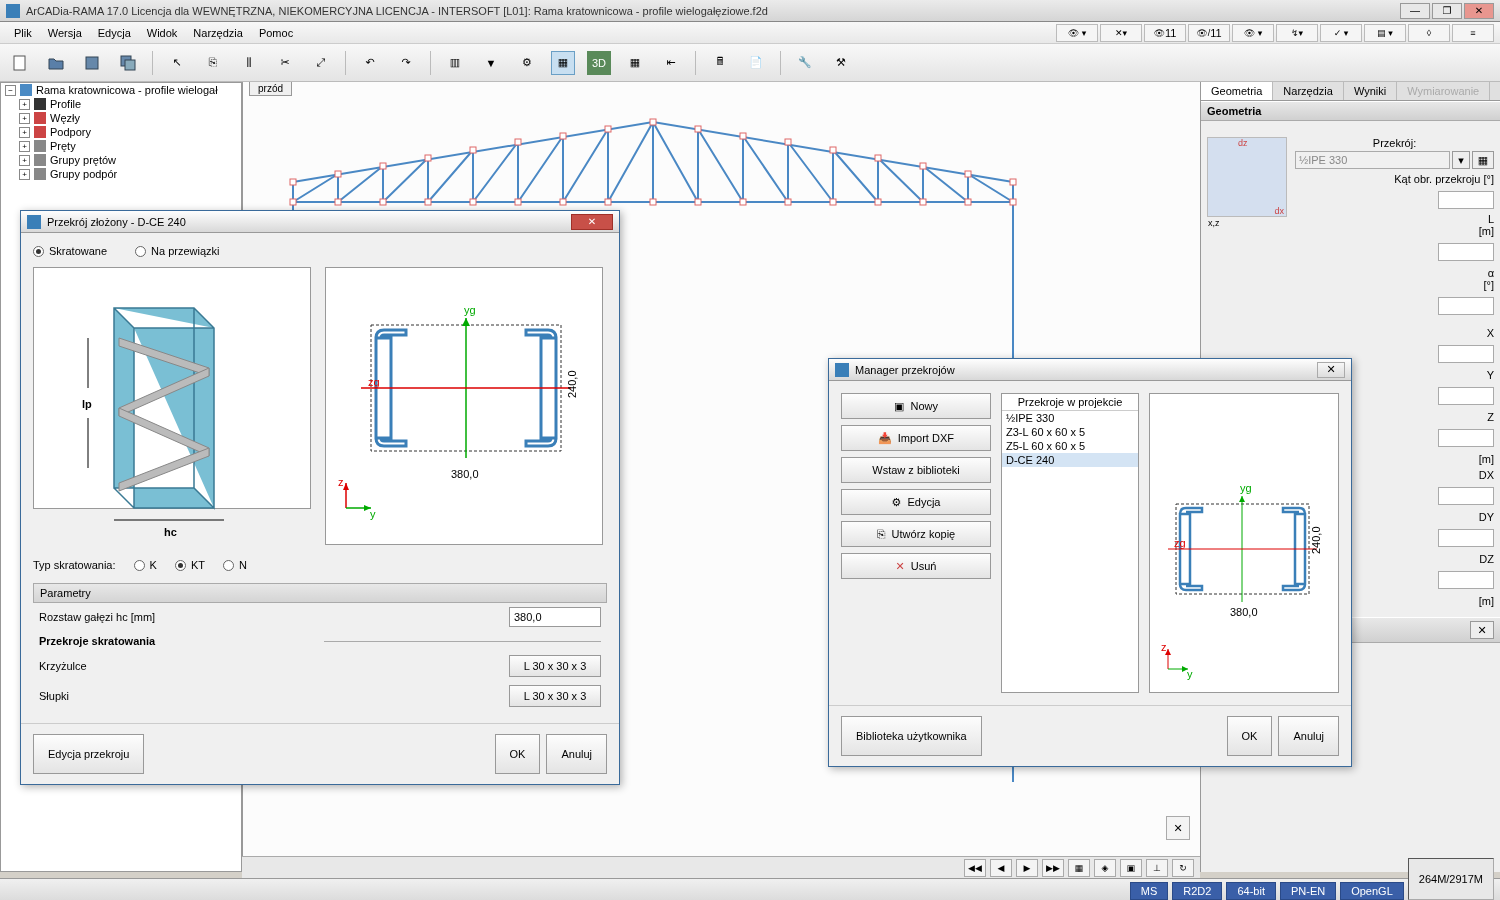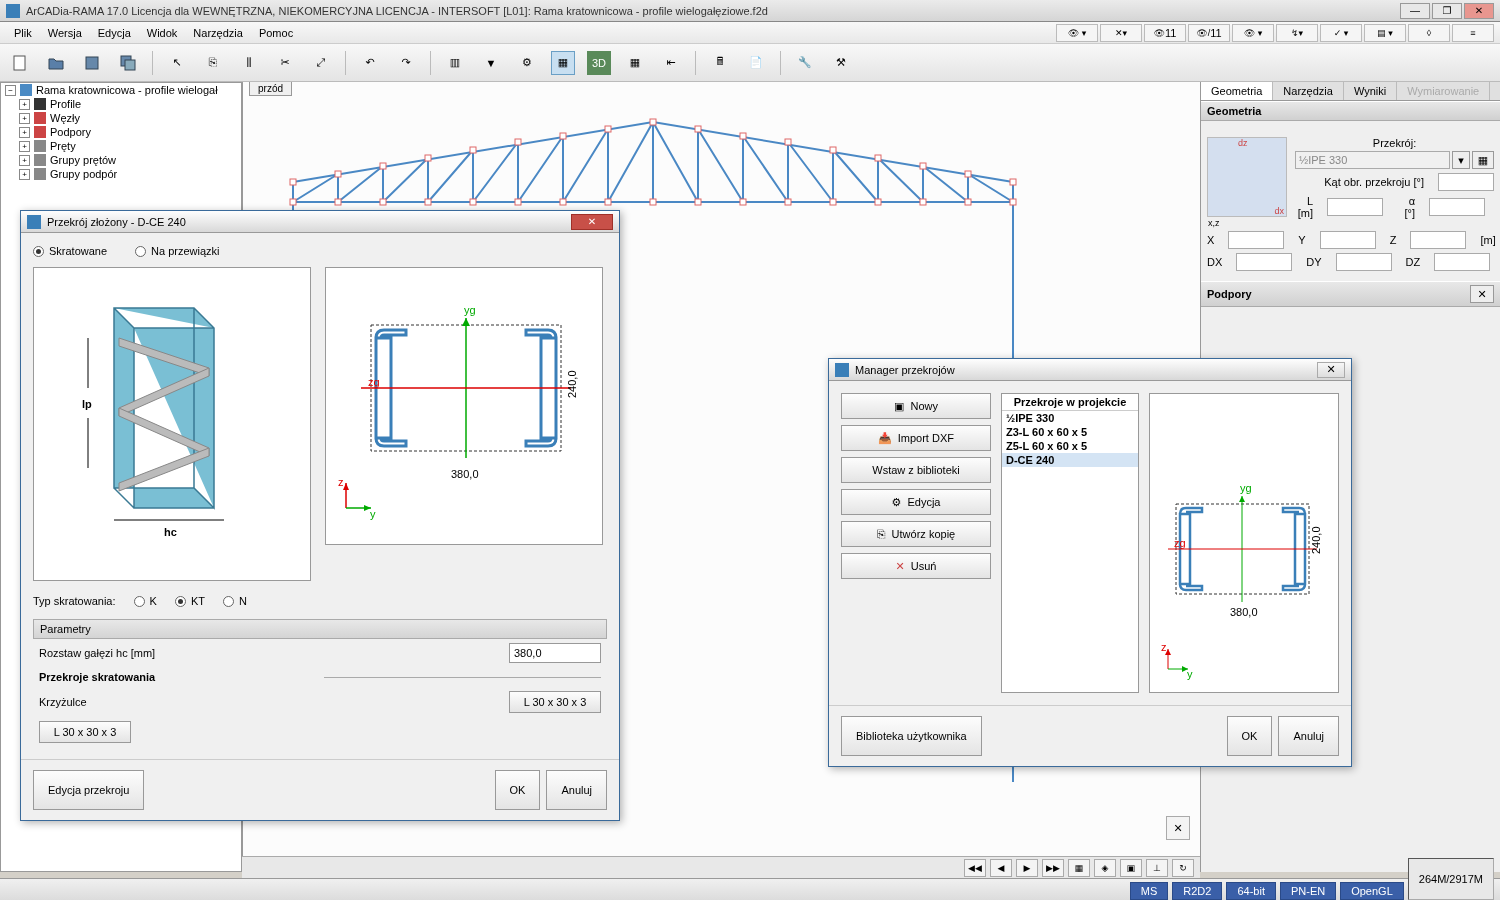--- a/index.html
+++ b/index.html
@@ -24,21 +24,21 @@
 .tree-icon { width: 12px; height: 12px; display: inline-block; }
 .canvas-area { flex: 1; background: #fcfcfc; position: relative; overflow: hidden; border-left: 1px solid #999; }
 .view-tab { position: absolute; top: 0; left: 6px; background: #f0f0f0; border: 1px solid #999; border-top: none; padding: 1px 8px; font-size: 10px; }
 .truss-svg { position: absolute; top: 20px; left: 20px; }
 .right-panel { width: 300px; background: #efefef; border-left: 1px solid #999; }
 .side-tabs { display: flex; background: #e0e0e0; border-bottom: 1px solid #999; }
 .side-tab { padding: 3px 10px; border-right: 1px solid #bbb; cursor: pointer; }
 .side-tab.active { background: #fff; }
 .side-section-hdr { background: linear-gradient(to bottom, #e8e8e8, #d0d0d0); padding: 3px 6px; border-top: 1px solid #fff; border-bottom: 1px solid #aaa; font-weight: bold; display:flex; justify-content:space-between; align-items:center;}
 .side-body { padding: 6px; margin-top: 10px; }
-.prop-row { display: flex; align-items: center; gap: 14px; margin-bottom: 4px; }
+.prop-row { display: flex; align-items: flex-end; gap: 6px; margin-bottom: 4px; flex-direction: column; }
 .prop-label { width: 18px; text-align: right; }
 .prop-input { width: 56px; height: 18px; border: 1px solid #aaa; background: #fff; padding: 0 3px; }
 .statusbar { height: 22px; background: linear-gradient(to bottom, #f0f0f0, #dcdcdc); border-top: 1px solid #999; display: flex; align-items: flex-end; padding: 0 6px; gap: 4px; position: absolute; bottom: 0; left: 0; right: 0; }
 .status-cell { background: #3a5fa8; color: #fff; padding: 2px 10px; border: 1px solid #2a4a88; }
 .status-mem { margin-left: auto; background: #e8e8e8; border: 1px inset #aaa; padding: 14px 10px; }
 
 .dialog { position: absolute; background: #f0f0f0; border: 1px solid #3a6a9a; box-shadow: 2px 2px 8px rgba(0,0,0,0.3); }
 .dlg-title { height: 22px; background: linear-gradient(to bottom, #fefefe, #d8d8d8); display: flex; align-items: center; padding: 0 6px; border-bottom: 1px solid #999; }
 .dlg-close { width: 42px; height: 16px; background: #c85048; color: #fff; border: 1px solid #a03028; display: flex; align-items: center; justify-content: center; cursor: pointer; margin-left: auto; font-size: 10px; }
 .dlg-body { padding: 12px; }
@@ -52,21 +52,21 @@
 .param-row { display: flex; align-items: center; padding: 4px 6px; }
 .param-label { flex: 1; }
 .param-input { width: 92px; height: 20px; border: 1px solid #999; background: #fff; padding: 0 4px; text-align: left; }
 .param-btn { width: 92px; height: 22px; border: 1px solid #999; background: linear-gradient(to bottom, #fdfdfd, #e4e4e4); cursor: pointer; }
 .dlg-buttons { display: flex; gap: 6px; padding: 10px 12px; border-top: 1px solid #ccc; }
 .btn { height: 40px; padding: 0 14px; border: 1px solid #999; background: linear-gradient(to bottom, #fdfdfd, #e4e4e4); cursor: pointer; }
 
 .mgr-body { padding: 12px; display: flex; gap: 10px; }
 .mgr-btns { display: flex; flex-direction: column; gap: 6px; }
 .mgr-btn { width: 150px; height: 26px; border: 1px solid #999; background: linear-gradient(to bottom, #fdfdfd, #e4e4e4); cursor: pointer; display: flex; align-items: center; justify-content: center; gap: 6px; }
-.mgr-list { width: 140px; border: 1px solid #999; background: #fff; font-weight: bold; }
+.mgr-list { width: 140px; border: 1px solid #999; background: #fff; }
 .mgr-list-hdr { padding: 2px 4px; border-bottom: 1px solid #ccc; text-align: center; }
 .mgr-list-item { padding: 1px 4px; cursor: pointer; }
 .mgr-list-item.sel { background: #d4e4f4; }
 .mgr-preview { width: 190px; height: 300px; border: 1px solid #999; background: #fff; position: relative; }
 .nav-strip { position: absolute; bottom: 0; left: 242px; right: 300px; height: 22px; background: #e8e8e8; border-top: 1px solid #aaa; display: flex; align-items: center; gap: 4px; padding: 0 6px; justify-content: flex-end;}
 .nav-btn { width: 22px; height: 18px; border: 1px solid #aaa; background: #f4f4f4; display: flex; align-items: center; justify-content: center; cursor: pointer; font-size: 9px;}
 .canvas-icon-btn { position: absolute; width: 24px; height: 24px; border: 1px solid #aaa; background: #f4f4f4; display:flex; align-items:center; justify-content:center; cursor:pointer; }
 </style>
 </head>
 <body>
@@ -336,21 +336,21 @@
       <label class="radio-opt">
           <span class="radio-dot checked"></span>
           <span>Skratowane</span>
         </label>
       <label class="radio-opt">
           <span class="radio-dot"></span>
           <span>Na przewiązki</span>
         </label>
     </div>
     <div class="preview-row">
-      <div class="preview-box" style="width:278px;height:314px;position:relative">
+      <div class="preview-box" style="width:278px;height:242px;position:relative">
         <svg width="278" height="278">
           <g transform="translate(60,40)">
             <path d="M20 0 L100 0 L120 20 L120 200 L100 180 L20 180 L20 0 Z M100 0 L100 180 M20 0 L40 20 L120 20 M40 20 L40 200 L120 200 M40 200 L20 180" fill="#7abfd4" stroke="#3a7a94" stroke-width="1.5"></path>
             <g fill="#bbb" stroke="#888">
               <path d="M25 30 L115 60 L115 68 L25 38 Z"></path>
               <path d="M115 60 L25 100 L25 108 L115 68 Z"></path>
               <path d="M25 100 L115 140 L115 148 L25 108 Z"></path>
               <path d="M115 140 L25 175 L25 183 L115 148 Z"></path>
             </g>
           </g>
@@ -408,20 +408,21 @@
       </div>
     <div class="param-row">
         <span class="param-label" style="font-weight:bold">Przekroje skratowania</span>
         <div style="flex:1;border-top:1px solid #aaa;margin-left:8px"></div>
       </div>
     <div class="param-row">
         <span class="param-label">Krzyżulce</span>
         <button class="param-btn">L 30 x 30 x 3</button>
       </div>
     <div class="param-row">
+        <span class="param-label">Słupki</span>
         <button class="param-btn">L 30 x 30 x 3</button>
       </div>
   </div>
   <div class="dlg-buttons">
     <button class="btn">Edycja przekroju</button>
     <div style="flex:1"></div>
     <button class="btn">OK</button>
     <button class="btn">Anuluj</button>
   </div>
 </div>

